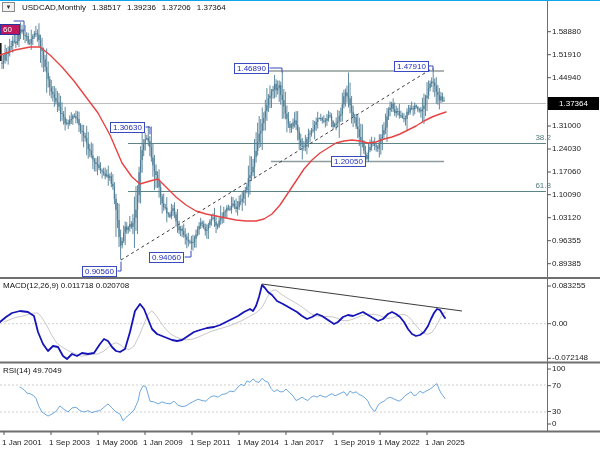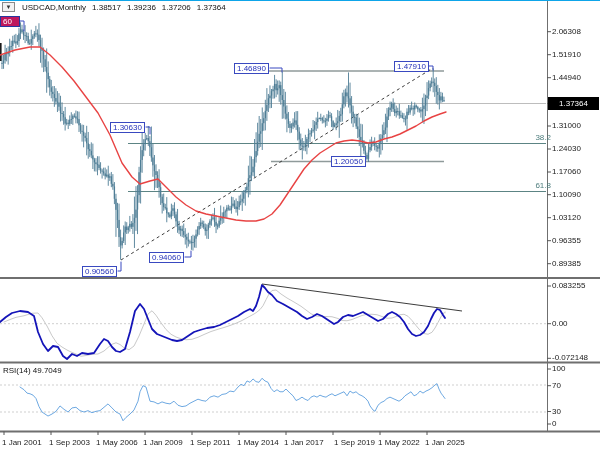--- a/index.html
+++ b/index.html
@@ -17,21 +17,21 @@
   #rsi-label{top:365px;}
   .watermark{position:absolute;left:316px;top:217px;font-size:19px;letter-spacing:1px;
              color:#cacaca;z-index:5;}
   .axlab{position:absolute;font-size:8px;color:#1a1a1a;white-space:nowrap;z-index:20;}
   .curtag{position:absolute;left:548px;width:51px;height:13px;background:#000;color:#fff;
           font-size:8px;line-height:13px;text-align:center;z-index:25;}
   .fiblab{position:absolute;width:20px;text-align:right;font-size:8px;color:#4e7d7d;z-index:20;}
   .timelab{position:absolute;top:437px;font-size:8px;color:#1a1a1a;white-space:nowrap;z-index:20;}
   .callout{position:absolute;font-size:8px;line-height:9px;padding:0 2px;height:9px;
            border:1px solid #3949c0;color:#2330b8;background:#ffffff;z-index:28;white-space:nowrap;}
-  .callout.filled{background:#be185d;color:#ffffff;border-color:#27379f;overflow:hidden;}
+  .callout.filled{background:#be185d;color:#ffffff;border-color:#27379f;overflow:hidden;margin-top:8px;}
 </style>
 </head>
 <body>
 
 <div class="screen">
   <svg id="plot" width="600" height="450" viewBox="0 0 600 450">
       <line x1="0" y1="102.5" x2="546" y2="102.5" stroke="#bdbdbd" stroke-width="1"></line>
       <line x1="128" y1="142.5" x2="546" y2="142.5" stroke="#5c8484" stroke-width="1"></line>
       <line x1="128" y1="190.5" x2="546" y2="190.5" stroke="#5c8484" stroke-width="1"></line>
       <line x1="237" y1="70" x2="444" y2="70" stroke="#8f9a9a" stroke-width="1.6"></line>
@@ -666,24 +666,25 @@
 
   <div class="titlebar">
     <span class="dd">▼</span>
     <span class="sym">USDCAD,Monthly</span>
     <span class="q">1.38517</span>
     <span class="q">1.39236</span>
     <span class="q">1.37206</span>
     <span class="q">1.37364</span>
   </div>
 
+  <div class="indlabel" id="macd-label">MACD(12,26,9) 0.011718 0.020708</div>
   <div class="indlabel" id="rsi-label">RSI(14) 49.7049</div>
 
   <div id="price-axis">
-      <div class="axlab" style="left: 552px; top: 25.7px;">2.06308</div>
+      <div class="axlab" style="left: 552px; top: 25.7px;">1.58880</div>
       <div class="axlab" style="left: 552px; top: 48.7px;">1.51910</div>
       <div class="axlab" style="left: 552px; top: 71.7px;">1.44940</div>
       <div class="axlab" style="left: 552px; top: 120px; text-align: right;">1.31000</div>
       <div class="axlab" style="left: 552px; top: 143px;">1.24030</div>
       <div class="axlab" style="left: 552px; top: 166px;">1.17060</div>
       <div class="axlab" style="left: 552px; top: 188.7px;">1.10090</div>
       <div class="axlab" style="left: 552px; top: 211.7px;">1.03120</div>
       <div class="axlab" style="left: 552px; top: 234.7px;">0.96355</div>
       <div class="axlab" style="left: 552px; top: 257.7px;">0.89385</div>
       <div class="curtag" style="top: 96px;">1.37364</div>

